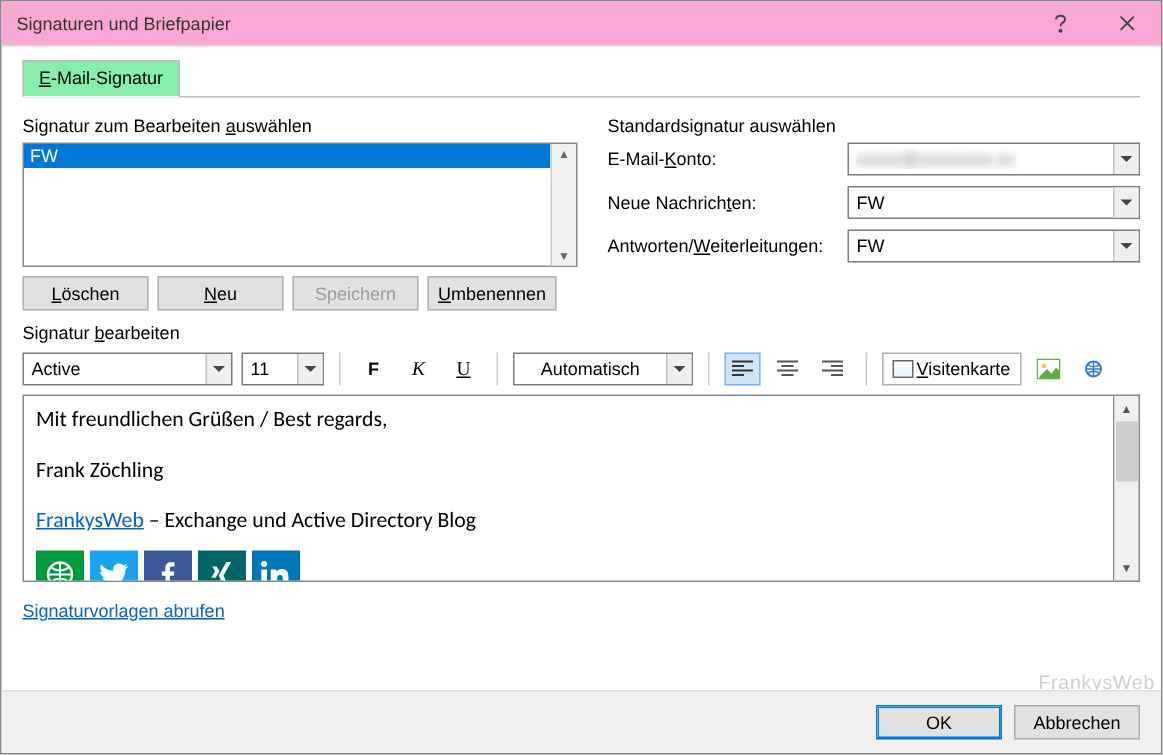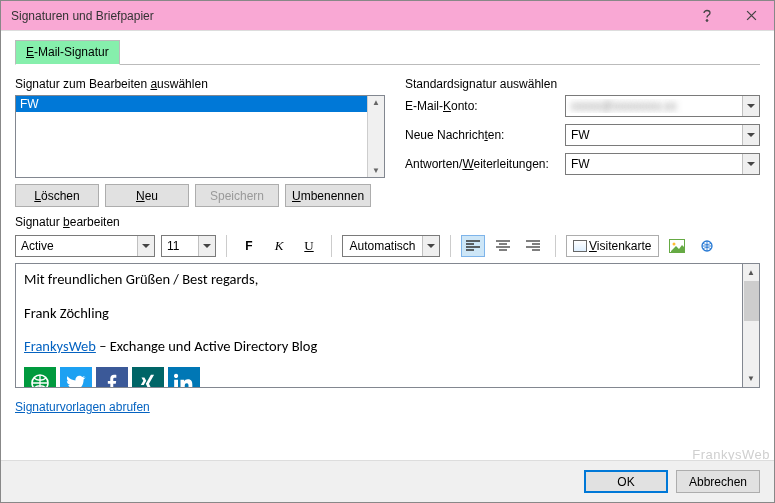--- a/index.html
+++ b/index.html
@@ -131,21 +131,21 @@
   .tbtn.under { text-decoration:underline; font-family:"Times New Roman",serif; font-size:13px;}
   .tbtn svg { display:block; }
   .vcard {
     height:22px;
     border:1px solid #adadad;
     background:#fff;
     display:flex; align-items:center; gap:2px;
     padding:0 6px;
   }
   .vcard .ic { width:14px; height:12px; border:1px solid #666; background:linear-gradient(#fff,#dff0ff);}
-  .combo.autocolor { width:98px; }
+  .combo.autocolor { width:120px; }
 
   .editor-wrap { display:flex; margin-top:6px; }
   .editor {
     flex:1;
     border:1px solid #828790;
     height: 125px;
     padding: 6px 8px;
     font-family: Calibri, sans-serif;
     font-size: 14.5px;
     line-height: 1.35;

